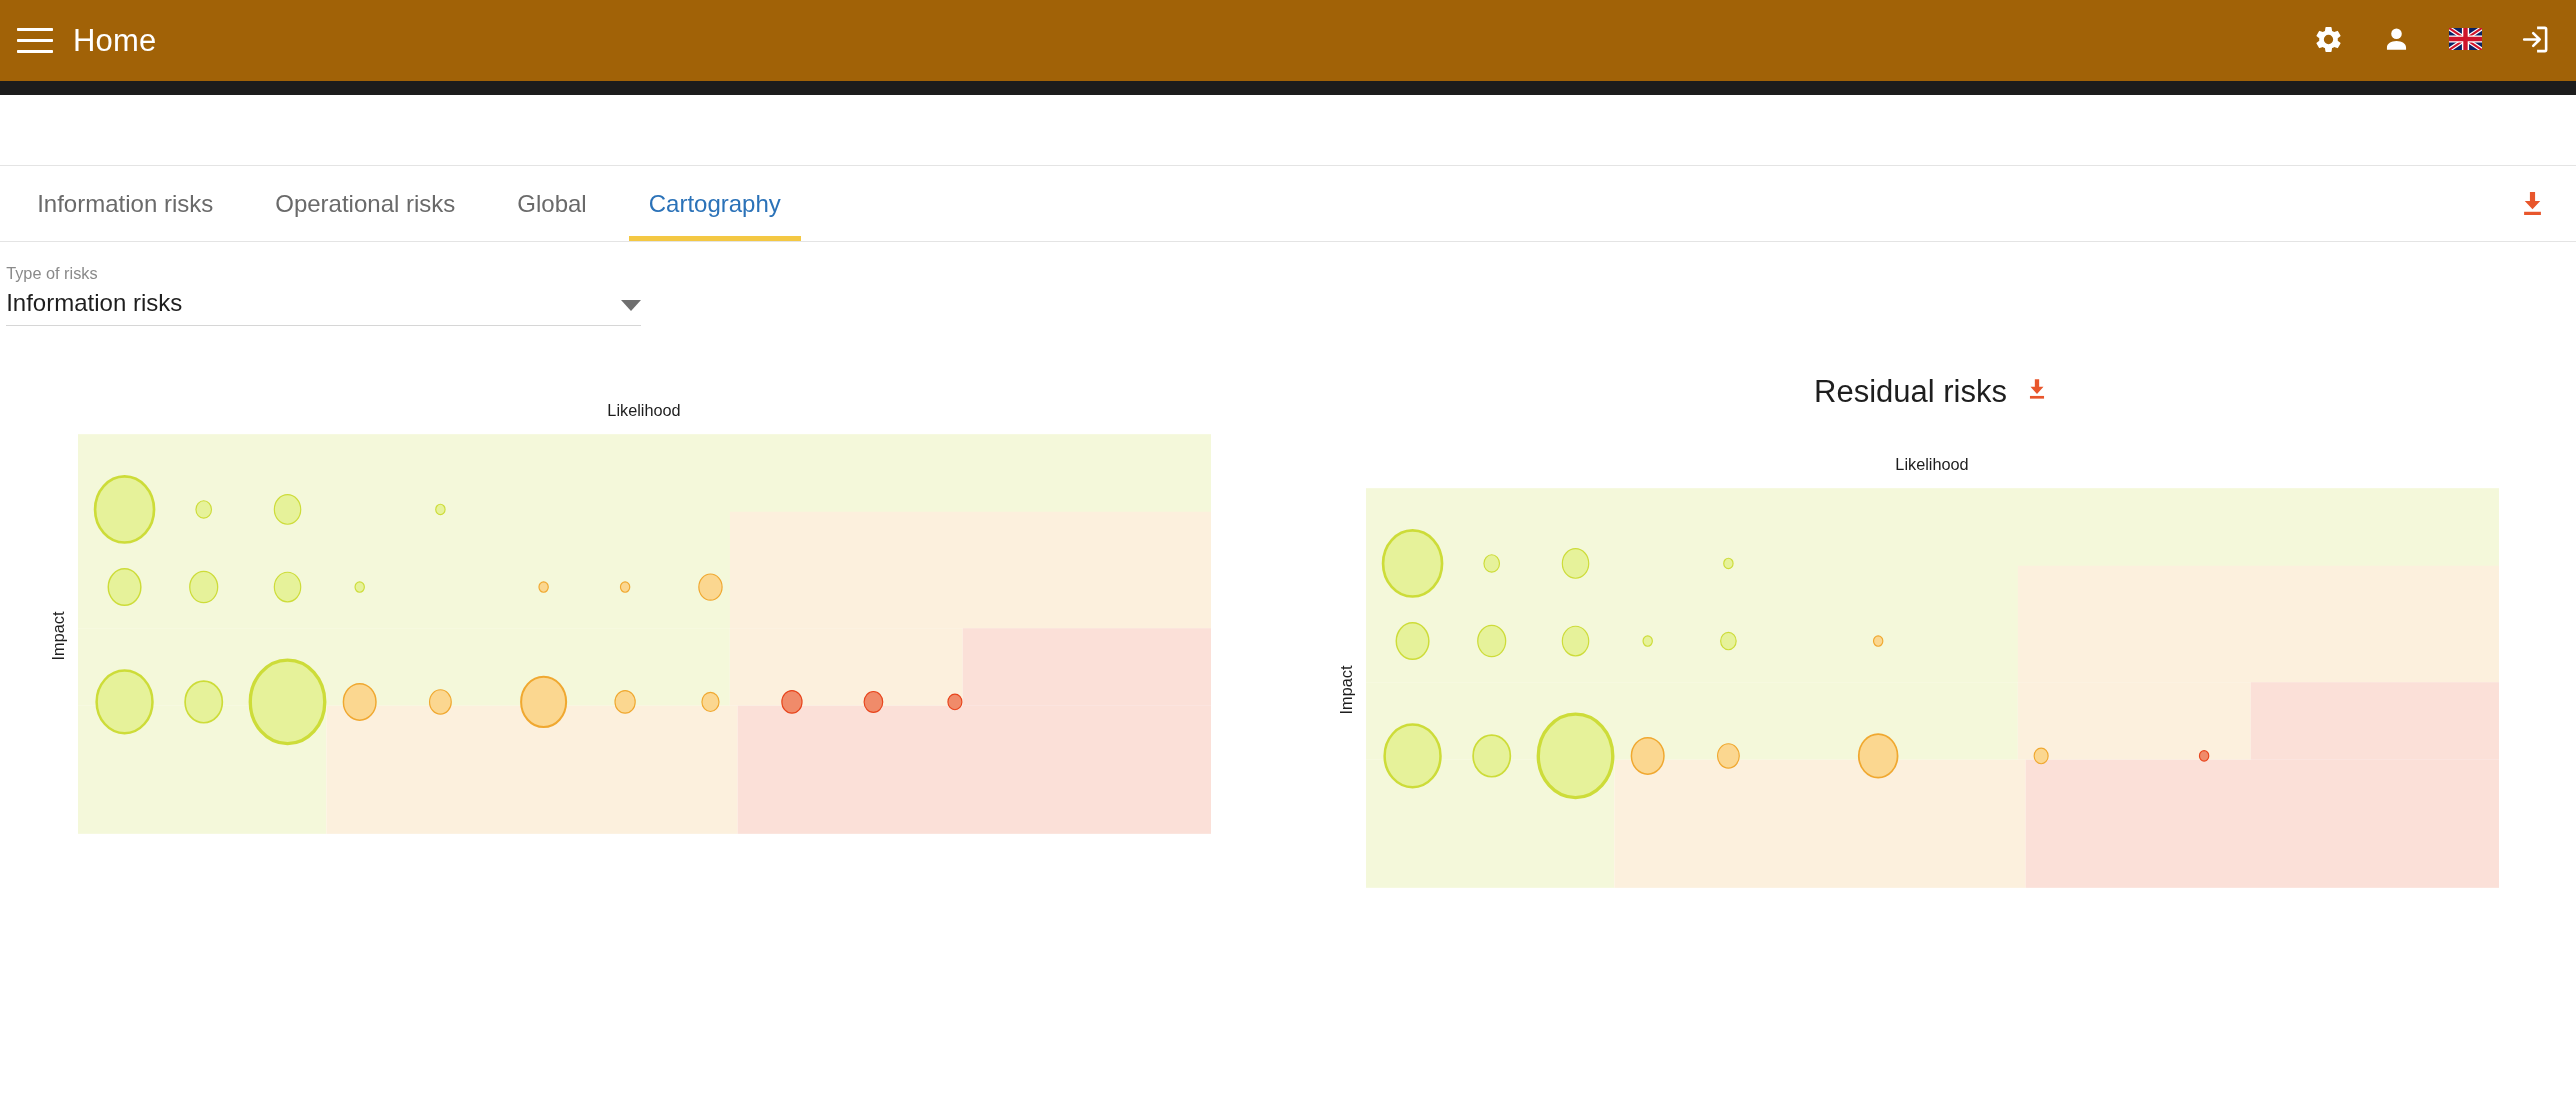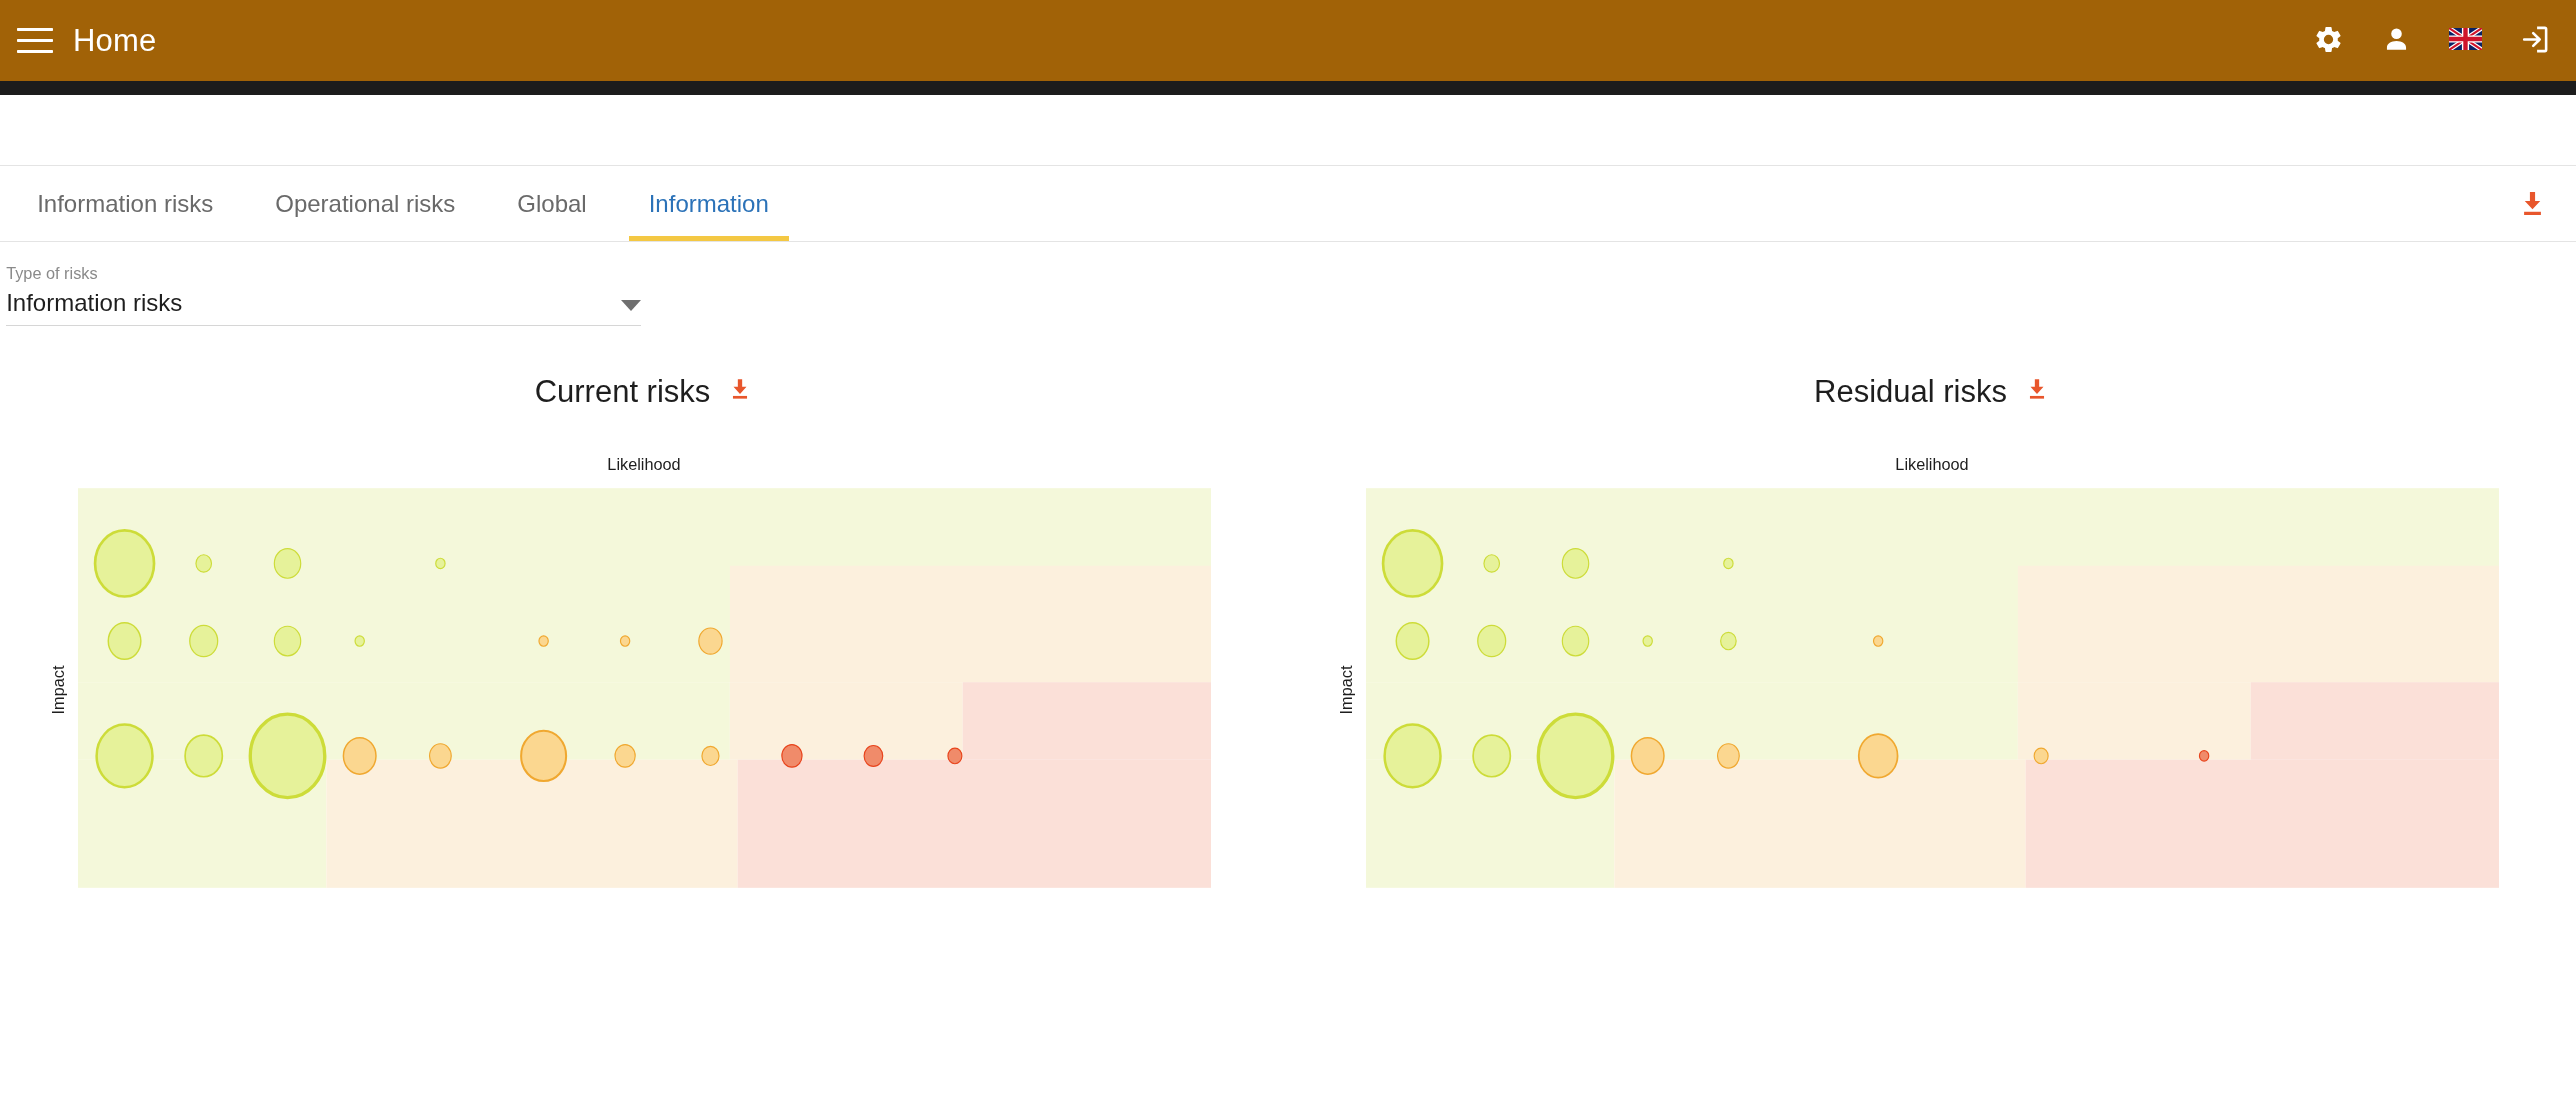--- a/index.html
+++ b/index.html
@@ -182,48 +182,39 @@
 </div>
 <div class="appbar-underline"></div>
 
 <div class="tabs-primary">
 </div>
 
 <div class="tabs-secondary">
   <div class="tab2">Information risks</div>
   <div class="tab2">Operational risks</div>
   <div class="tab2">Global</div>
-  <div class="tab2 active">Information</div>
+  <div class="tab2 active">Cartography</div>
 
   <div class="export-right">
     <svg width="31" height="31" viewBox="0 0 24 24" fill="#e8562c">
       <path d="M10 3h4v7h4l-6 6.5L6 10h4V3z"></path>
       <rect x="5.5" y="18.4" width="13" height="2.5"></rect>
     </svg>
   </div>
 </div>
 
 <div class="select-wrap">
   <div class="select-label">Type of risks</div>
   <div class="select-box">
     <span class="select-value">Information risks</span>
     <span class="caret"></span>
   </div>
 </div>
 
 <div class="panel panel-left">
-  <div class="chart-title">
-    <span>Current risks</span>
-    <span class="dl">
-      <svg width="26" height="26" viewBox="0 0 24 24" fill="#e8562c">
-        <path d="M10 3h4v7h4l-6 6.5L6 10h4V3z"></path>
-        <rect x="5.5" y="18.4" width="13" height="2.5"></rect>
-      </svg>
-    </span>
-  </div>
   <div class="axis-top">Likelihood</div>
   <div class="plot-outer">
     <div class="axis-left-label">Impact</div>
     <div class="plot">
       <svg id="chart-0" width="1133" height="400" viewBox="0 0 1460 515">
           <rect x="0" y="0" width="1460" height="250" fill="#f4f8da"></rect>
           <rect x="0" y="250" width="840" height="100" fill="#f4f8da"></rect>
           <rect x="0" y="350" width="320" height="165" fill="#f4f8da"></rect>
           <rect x="840" y="100" width="620" height="150" fill="#fcf0dd"></rect>
           <rect x="840" y="250" width="300" height="100" fill="#fcf0dd"></rect>

